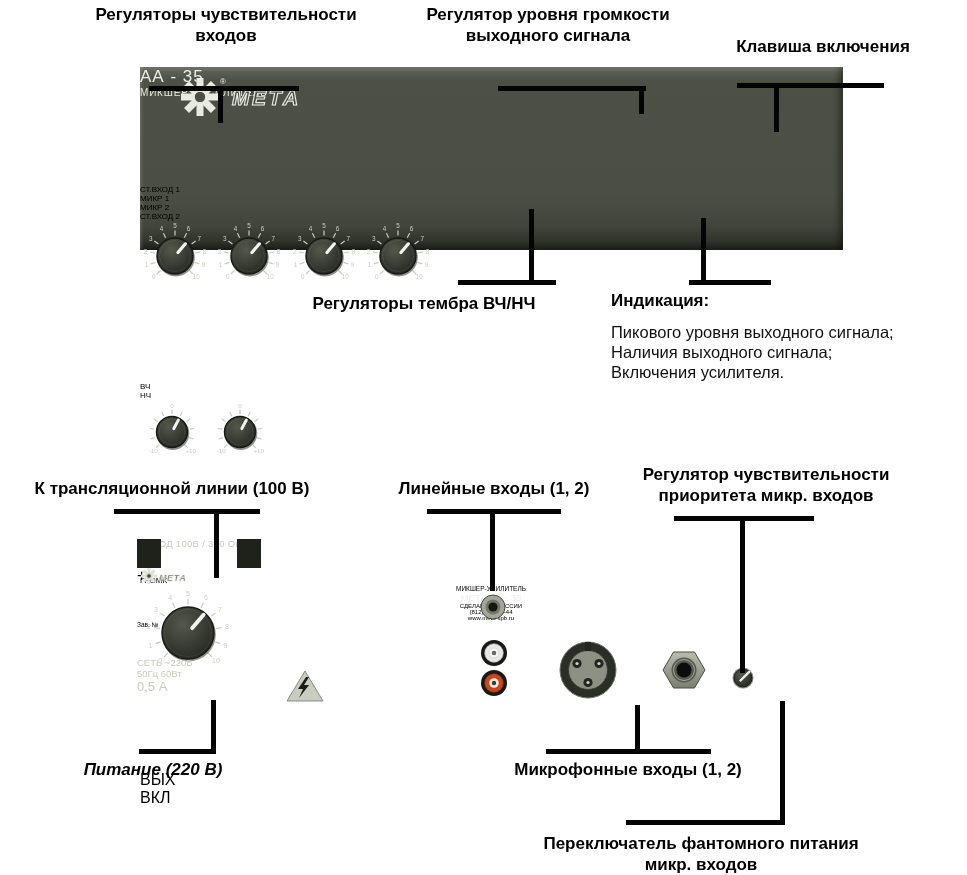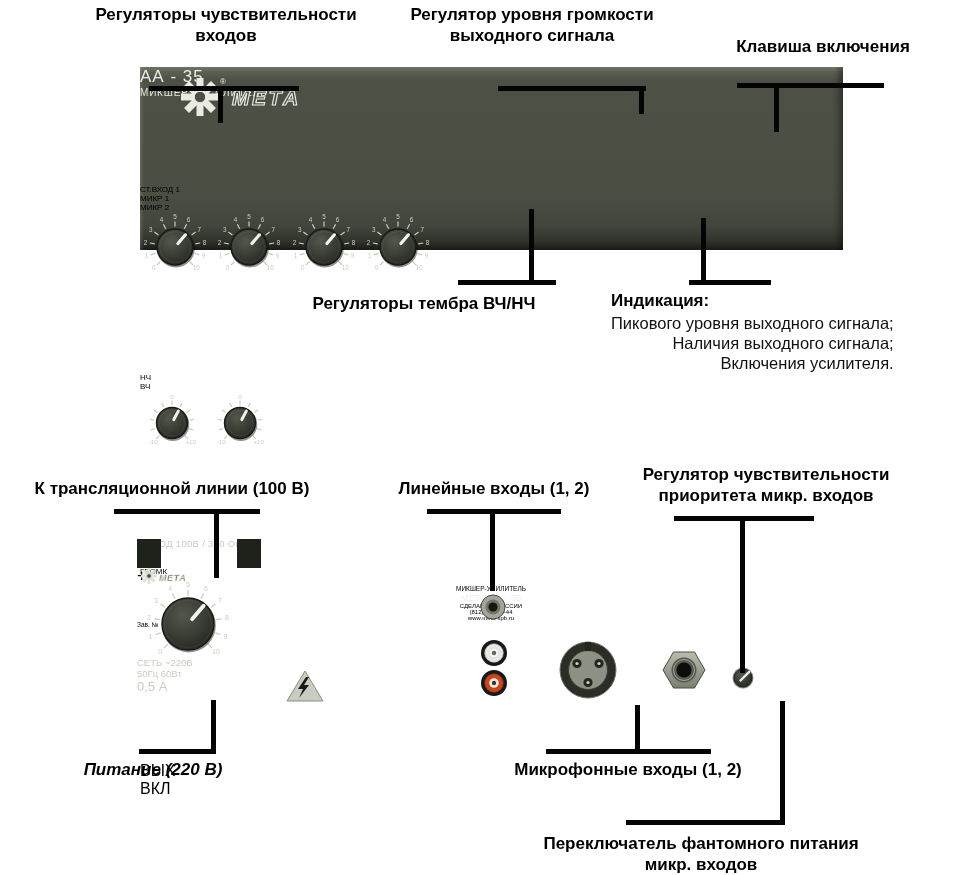--- a/index.html
+++ b/index.html
@@ -95,21 +95,21 @@
         <stop offset="0%" stop-color="#b9bdb0"></stop>
           <stop offset="100%" stop-color="#7b7f72"></stop>
       </linearGradient>
     </defs>
   </svg>
 
   <div class="co-label" style="left:76px;top:5px;width:300px;">
     <div>Регуляторы чувствительности</div>
     <div>входов</div>
   </div>
-  <div class="co-label" style="left:382px;top:5px;width:300px;">
+  <div class="co-label" style="left:398px;top:5px;width:300px;">
     <div>Регулятор уровня громкости</div>
     <div>выходного сигнала</div>
   </div>
   <div class="co-label" style="left:723px;top:37px;width:200px;">
     <div>Клавиша включения</div>
   </div>
 
   <div class="cline" style="left:149px;top:86px;width:150px;height:4.5px"></div>
   <div class="cline" style="left:218px;top:90px;width:4.5px;height:33px"></div>
   <div class="cline" style="left:498px;top:86px;width:148px;height:4.5px"></div>
@@ -139,20 +139,21 @@
       <text x="54" y="34" font-size="21" font-weight="bold" font-style="italic" letter-spacing="2.5" fill="#454941" stroke="#e6e9de" stroke-width="1.2">МЕТА</text>
     </svg>
     <div class="panel-label" style="left:183px;top:20px;font-size:17px;letter-spacing:1px;color:#ebeee5">АА - 35</div>
     <div class="panel-label" style="left:268px;top:26px;font-size:10px;letter-spacing:.8px;color:#e2e5da">МИКШЕР - УСИЛИТЕЛЬ</div>
 
     
     <div class="grp" style="left:15px;top:55px;width:282px;height:87px"></div>
     <div class="panel-label ctr" style="left:52px;top:59px;font-size:8px">СТ.ВХОД 1</div>
     <div class="panel-label ctr" style="left:127px;top:59px;font-size:8px">МИКР 1</div>
     <div class="panel-label ctr" style="left:195px;top:59px;font-size:8px">МИКР 2</div>
+    <div class="panel-label ctr" style="left:263px;top:59px;font-size:8px">СТ.ВХОД 2</div>
     <svg id="knob-ch0" class="knob-svg" style="left:17px;top:70px" width="70" height="70" viewBox="-35 -35 70 70">
         <line x1="-14.495689014324226" y1="14.495689014324222" x2="-18.031222920256962" y2="18.031222920256962" stroke="#c7ccbe" stroke-width="1.2"></line>
         <text x="-21.213203435596427" y="23.41820343559642" text-anchor="middle" font-size="6.3" fill="#c9cec0" font-family="&quot;Liberation Sans&quot;,sans-serif">0</text>
         <line x1="-19.49665858405065" y1="6.3348483846864205" x2="-24.251941165526418" y2="7.879933356561157" stroke="#c7ccbe" stroke-width="1.2"></line>
         <text x="-28.53169548885461" y="11.47550983124842" text-anchor="middle" font-size="6.3" fill="#c9cec0" font-family="&quot;Liberation Sans&quot;,sans-serif">1</text>
         <line x1="-20.247610982200325" y1="-3.2069065333247337" x2="-25.186052685176012" y2="-3.9890788585258887" stroke="#c7ccbe" stroke-width="1.2"></line>
         <text x="-29.630650217854132" y="-2.4880339512069285" text-anchor="middle" font-size="6.3" fill="#c9cec0" font-family="&quot;Liberation Sans&quot;,sans-serif">2</text>
         <line x1="-16.584848384686424" y1="-12.049597671995699" x2="-20.62993335656116" y2="-14.988523933458065" stroke="#c7ccbe" stroke-width="1.2"></line>
         <text x="-24.270509831248425" y="-15.428557568774194" text-anchor="middle" font-size="6.3" fill="#c9cec0" font-family="&quot;Liberation Sans&quot;,sans-serif">3</text>
         <line x1="-9.306805244660708" y1="-18.265633745861543" x2="-11.576757743358442" y2="-22.720666366803382" stroke="#c7ccbe" stroke-width="1.2"></line>
@@ -254,22 +255,22 @@
         <line x1="14.495689014324226" y1="14.495689014324222" x2="18.031222920256962" y2="18.031222920256962" stroke="#c7ccbe" stroke-width="1.2"></line>
         <text x="21.213203435596427" y="23.41820343559642" text-anchor="middle" font-size="6.3" fill="#c9cec0" font-family="&quot;Liberation Sans&quot;,sans-serif">10</text>
         <circle cx="0.8" cy="1.4" r="19" fill="rgba(8,10,6,.45)"></circle>
         <circle r="18" fill="url(#kgrad)" stroke="#181a15" stroke-width="1.4"></circle>
         <circle r="15.5" fill="none" stroke="rgba(255,255,255,.07)" stroke-width="1"></circle>
         <line x1="2.9225162174858266" y1="-3.421826845200139" x2="10.391168773282939" y2="-12.166495449600495" stroke="#f3f3ee" stroke-width="3.2" stroke-linecap="round"></line>
       </svg>
 
     
     <div class="grp" style="left:313px;top:55px;width:139px;height:87px"></div>
+    <div class="panel-label ctr" style="left:418px;top:59px;font-size:8px">ВЧ</div>
     <div class="panel-label ctr" style="left:352px;top:59px;font-size:8px">НЧ</div>
-    <div class="panel-label ctr" style="left:418px;top:59px;font-size:8px">ВЧ</div>
     <svg id="knob-t0" class="knob-svg" style="left:320px;top:73px" width="64" height="64" viewBox="-32 -32 64 64">
         <line x1="-12.727922061357857" y1="12.727922061357855" x2="-15.90990257669732" y2="15.909902576697318" stroke="#c7ccbe" stroke-width="1.2"></line>
         <text x="-18.73832970144351" y="20.908329701443506" text-anchor="middle" font-size="6.2" fill="#c9cec0" font-family="&quot;Liberation Sans&quot;,sans-serif">-10</text>
         <line x1="-17.119017293312766" y1="5.562305898749052" x2="-21.398771616640957" y2="6.952882373436315" stroke="#c7ccbe" stroke-width="1.2"></line>
         <line x1="-17.77839013071248" y1="-2.8158203707241567" x2="-22.2229876633906" y2="-3.5197754634051956" stroke="#c7ccbe" stroke-width="1.2"></line>
         <line x1="-14.562305898749054" y1="-10.580134541264517" x2="-18.202882373436317" y2="-13.225168176580645" stroke="#c7ccbe" stroke-width="1.2"></line>
         <line x1="-8.171828995311841" y1="-16.03811743539062" x2="-10.214786244139802" y2="-20.04764679423828" stroke="#c7ccbe" stroke-width="1.2"></line>
         <line x1="0" y1="-18" x2="0" y2="-22.5" stroke="#c7ccbe" stroke-width="1.2"></line>
         <text x="0" y="-24.33" text-anchor="middle" font-size="6.2" fill="#c9cec0" font-family="&quot;Liberation Sans&quot;,sans-serif">0</text>
         <line x1="8.171828995311841" y1="-16.03811743539062" x2="10.214786244139802" y2="-20.04764679423828" stroke="#c7ccbe" stroke-width="1.2"></line>
@@ -354,21 +355,21 @@
   <div class="cline" style="left:458px;top:280px;width:98px;height:4.5px"></div>
   <div class="co-label" style="left:274px;top:294px;width:300px;">
     <div>Регуляторы тембра ВЧ/НЧ</div>
   </div>
 
   <div class="cline" style="left:701px;top:218px;width:4.5px;height:64px"></div>
   <div class="cline" style="left:689px;top:280px;width:82px;height:4.5px"></div>
   <div class="co-label" style="left:611px;top:291px;text-align:left">
     <div>Индикация:</div>
   </div>
-  <div class="co-text" style="left:611px;top:313px;text-align:right">
+  <div class="co-text" style="left:611px;top:322px;text-align:left">
     <div>Пикового уровня выходного сигнала;</div>
     <div>Наличия выходного сигнала;</div>
     <div>Включения усилителя.</div>
   </div>
 
   <div class="co-label" style="left:0;top:479px;width:344px;">
     <div>К трансляционной линии (100 В)</div>
   </div>
   <div class="co-label" style="left:369px;top:479px;width:250px;">
     <div>Линейные входы (1, 2)</div>

